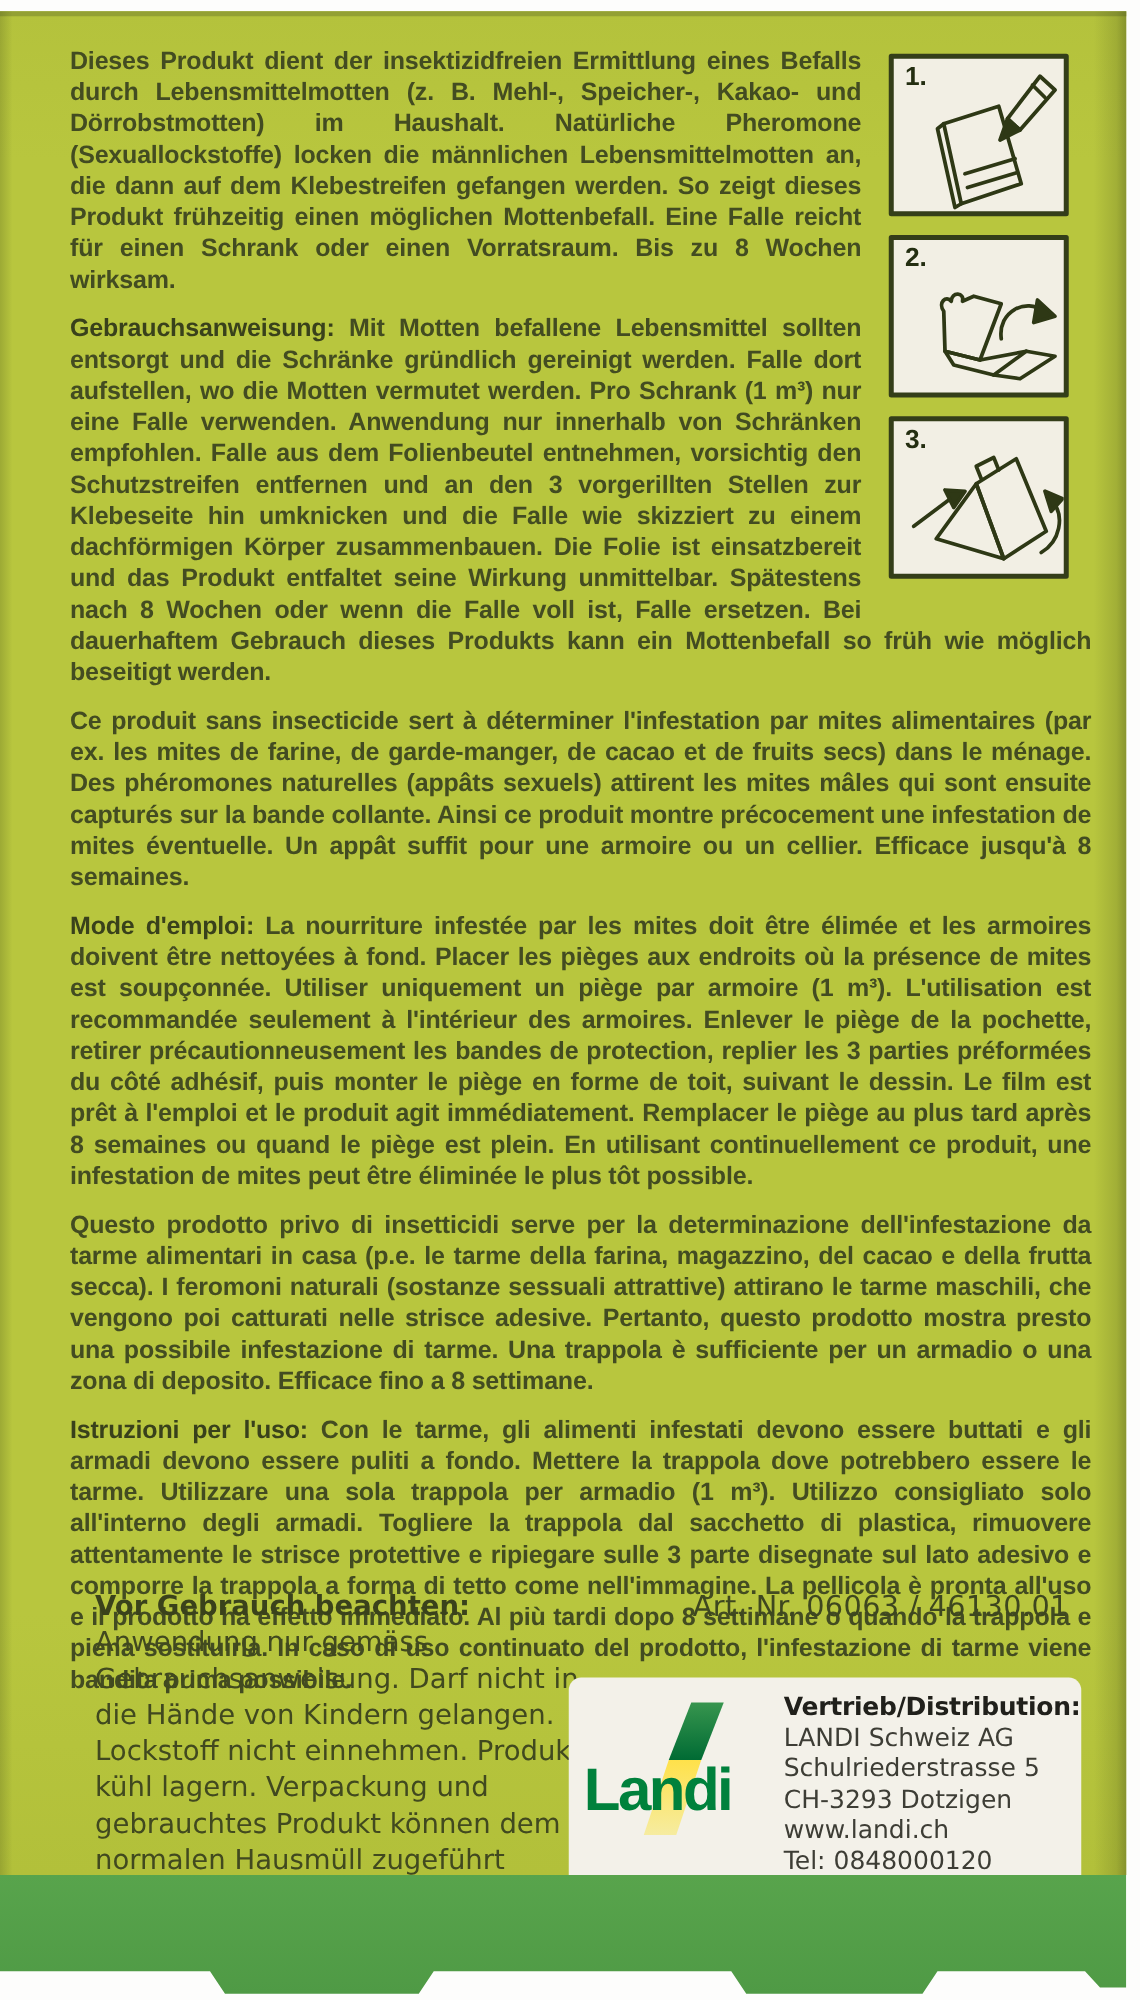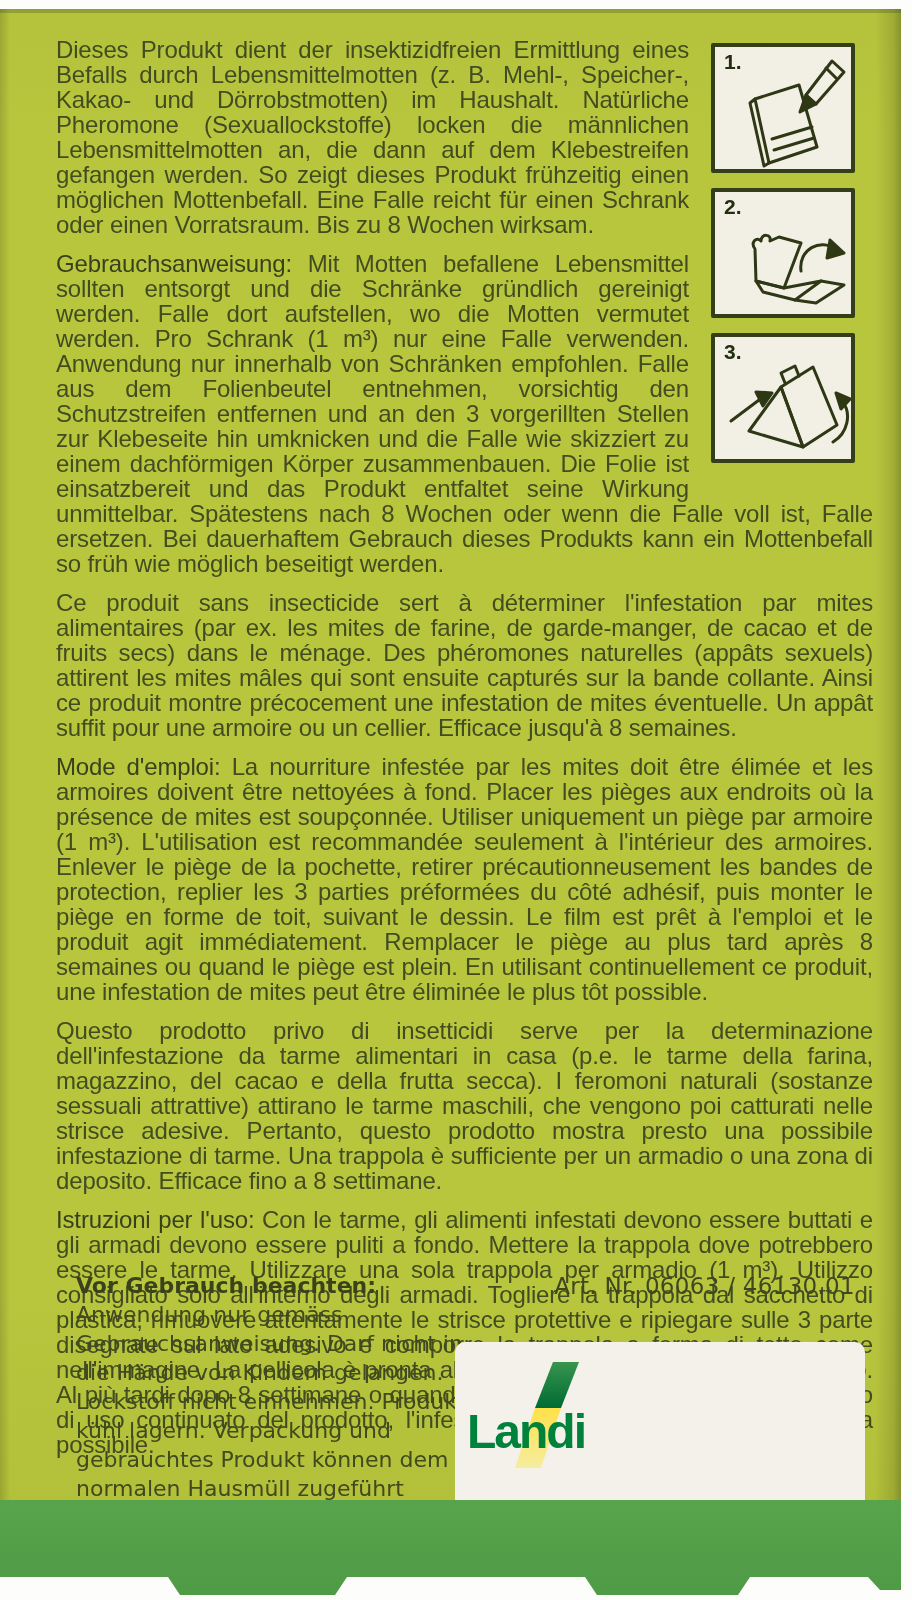--- a/index.html
+++ b/index.html
@@ -24,21 +24,21 @@
   .package .left-shade{
     position:absolute;left:0;top:0;width:10px;height:100%;
     background:linear-gradient(90deg,rgba(60,70,20,.22),rgba(0,0,0,0));
   }
   
   .content{
     position:absolute;inset:0;padding:28px 28px 0 56px;box-sizing:border-box;
   }
   .content p{
     margin:0 0 14px 0;
-    font-weight:normal;font-size:24px;line-height:25px;
+    font-weight:bold;font-size:20px;line-height:25px;
     letter-spacing:-.15px;
     color:#434c21;text-align:justify;
   }
   .content p.gap{margin-top:0;}
   .lead{color:#39411b;}
   
   .steps{float:right;width:168px;margin:6px 0 8px 16px;}
   .step{
     position:relative;width:136px;height:122px;margin:0 0 15px 6px;
     background:#f2efe4;border:4px solid #343e19;border-radius:2px;
@@ -152,20 +152,28 @@
         </linearGradient>
         <linearGradient id="lyl" x1="0" y1="0" x2="0" y2="1">
           <stop offset="0" stop-color="#ffe14a"></stop>
           <stop offset="1" stop-color="#f6ecA0"></stop>
         </linearGradient>
       </defs>
       <polygon points="92,6 118,6 100,52 74,52" fill="url(#lg)"></polygon>
       <polygon points="74,52 100,52 80,112 54,112" fill="url(#lyl)"></polygon>
       <text x="6" y="92" font-family="Liberation Sans, sans-serif" font-size="48" font-weight="bold" fill="#00813c" letter-spacing="-2">Landi</text>
     </svg>
+    <div class="dist-text">
+      <span class="dist-line dlead">Vertrieb/Distribution:</span>
+      <span class="dist-line">LANDI Schweiz AG</span>
+      <span class="dist-line">Schulriederstrasse 5</span>
+      <span class="dist-line">CH-3293 Dotzigen</span>
+      <span class="dist-line">www.landi.ch</span>
+      <span class="dist-line">Tel: 0848000120</span>
+    </div>
   </div>
 
   <div class="right-shade"></div>
 </div>
 
 <svg class="flap" viewBox="0 0 901 100" preserveAspectRatio="none">
   <defs>
     <linearGradient id="fg" x1="0" y1="0" x2="0" y2="1">
       <stop offset="0" stop-color="#58a44c"></stop>
       <stop offset="1" stop-color="#4f9a45"></stop>

